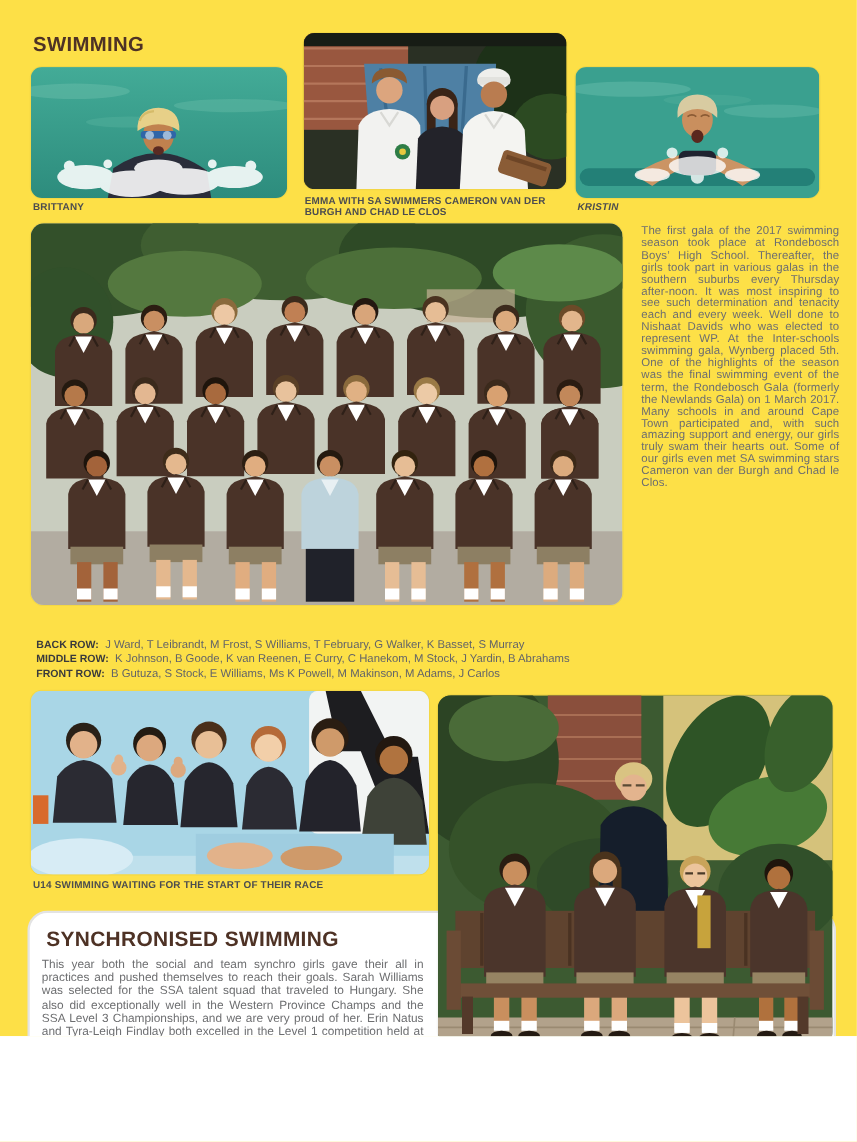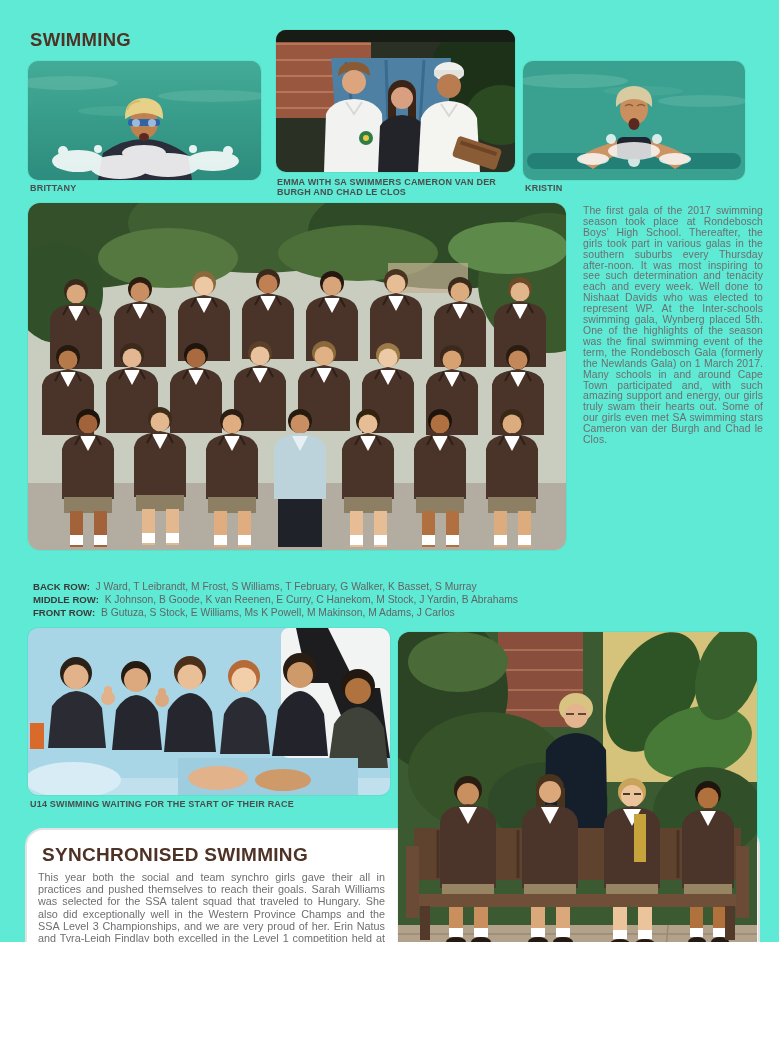--- a/index.html
+++ b/index.html
@@ -1,16 +1,16 @@
 <!DOCTYPE html>
 <html><head>
 <meta charset="utf-8">
 <style>
   html,body{margin:0;padding:0;background:#ffffff;}
-  #page{position:relative;width:779px;height:942px;background:#5eead4;overflow:hidden;
+  #page{position:relative;width:779px;height:942px;background:#fde047;overflow:hidden;
         font-family:"Liberation Sans",sans-serif;}
   .abs{position:absolute;}
   .photo{position:absolute;border-radius:10px;overflow:hidden;box-shadow:0 0 0 1px rgba(0,0,0,0.04);}
   .photo svg{display:block;}
   .h-brown{color:#4e3225;font-weight:700;letter-spacing:0.3px;line-height:1;}
   .caption{font-size:9px;font-weight:700;color:#4c4d4f;letter-spacing:0.2px;line-height:1.15;}
   .bodytext{font-size:10.4px;color:#6d6e70;text-align:justify;text-align-last:left;}
   .rowline{font-size:10.3px;color:#636468;line-height:12.8px;white-space:nowrap;}
   .rowline b{font-size:9.6px;color:#3a3a3c;font-weight:700;}
   #gala-para{line-height:10.9px;letter-spacing:0.1px;}
@@ -119,21 +119,21 @@
       <g fill="#ffffff" opacity="0.8">
         <ellipse cx="111" cy="90" rx="26" ry="9"></ellipse>
           <ellipse cx="70" cy="98" rx="16" ry="6"></ellipse>
         <ellipse cx="152" cy="98" rx="16" ry="6"></ellipse>
           <circle cx="88" cy="78" r="5"></circle>
         <circle cx="134" cy="78" r="5"></circle>
           <circle cx="111" cy="100" r="6"></circle>
       </g>
     </svg>
   </div>
-  <div class="abs caption" style="left:525px;top:183px;">KRISTIN</div>
+  <div class="abs caption" style="left:525px;top:183px;font-style:italic;">KRISTIN</div>
 
   <div class="photo" style="left:28px;top:203px;width:538px;height:347px;border-radius:12px;">
     <svg width="538" height="347" viewBox="0 0 538 347">
       <defs>
         <g id="girl">
           <circle cx="0" cy="6" r="12" fill="var(--hair,#3b2a1c)"></circle>
           <circle cx="0" cy="9" r="9.5" fill="var(--skin,#e8c19c)"></circle>
           <path d="M-26,84 L-26,34 Q-24,24 -13,21 L0,18 L13,21 Q24,24 26,34 L26,84 Z" fill="var(--coat,#4a3328)"></path>
           <path d="M-8,21 L0,36 L8,21 Z" fill="#ffffff"></path>
           <path d="M-8,21 L-13,30 M8,21 L13,30" stroke="#2e2018" stroke-width="2"></path>

